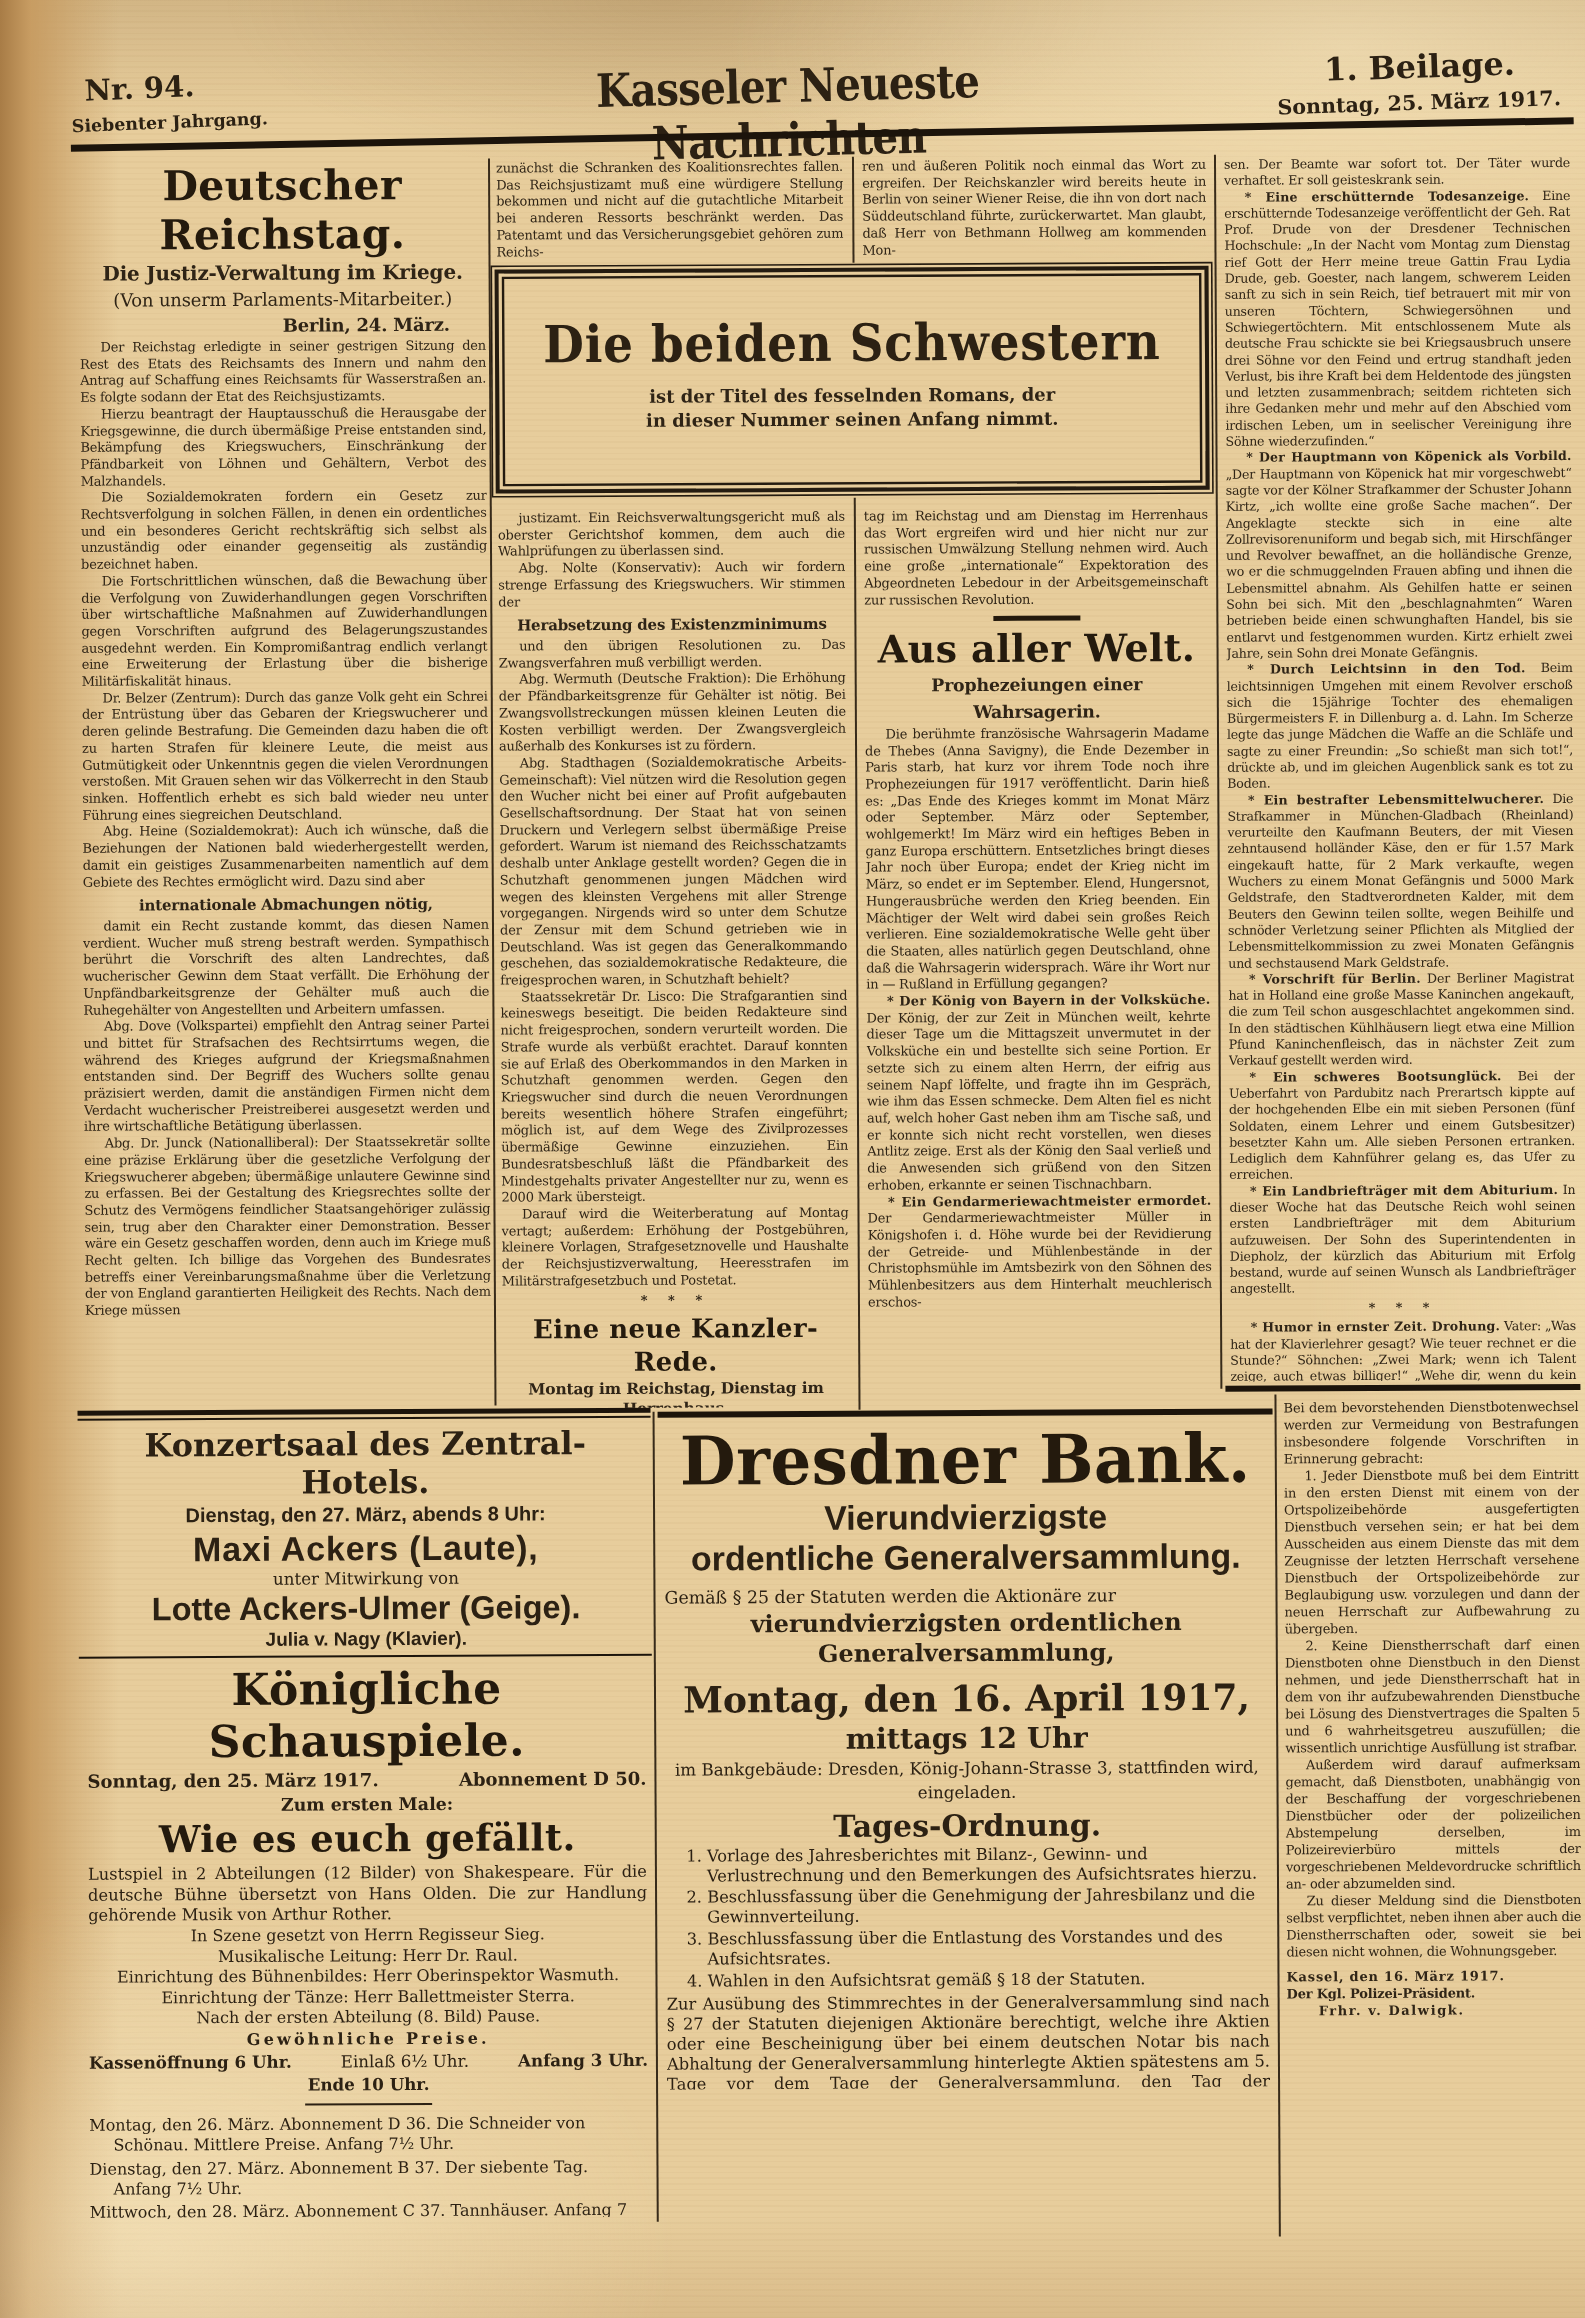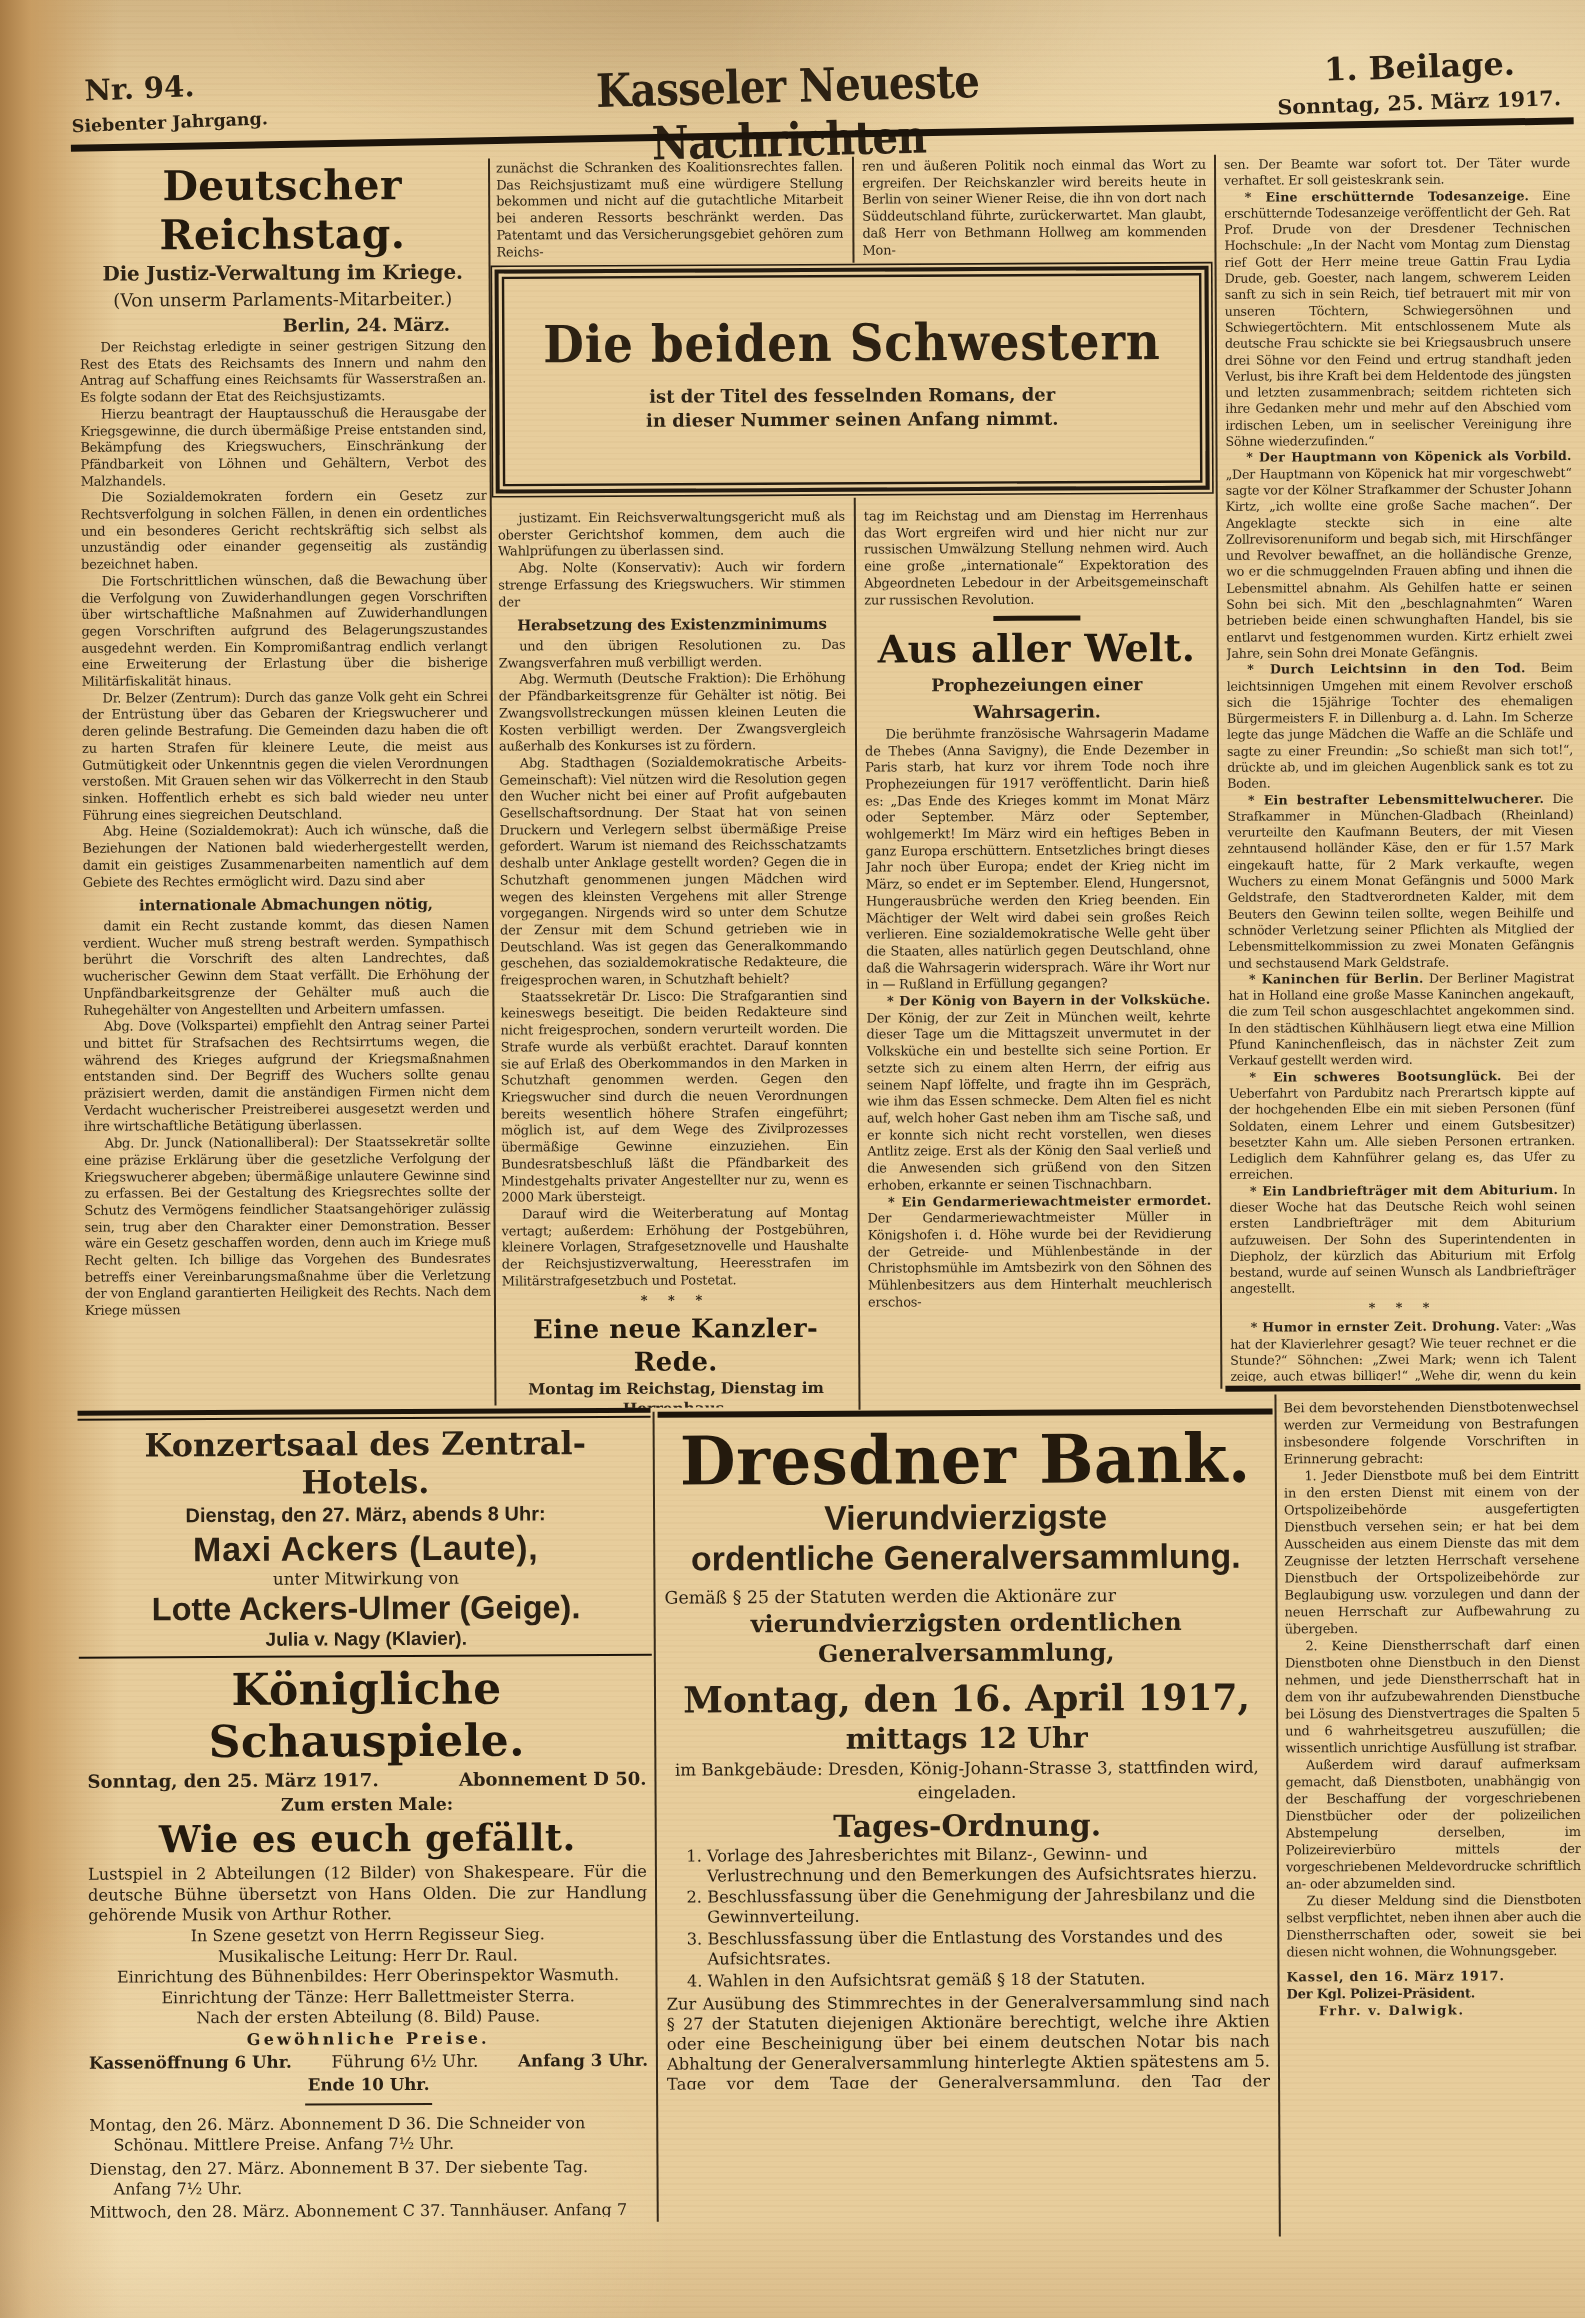--- a/index.html
+++ b/index.html
@@ -130,21 +130,21 @@
   </div>
 
   <div class="abs col just" style="left:1228px;top:159px;width:346px;height:1225px;font-size:12.6px;line-height:16.3px;">
     <p class="noind">sen. Der Beamte war sofort tot. Der Täter wurde verhaftet. Er soll geisteskrank sein.</p>
     <div>
 
     <p class="np-item just"><b>* Eine erschütternde Todesanzeige.</b><span> Eine erschütternde Todesanzeige veröffentlicht der Geh. Rat Prof. Drude von der Dresdener Technischen Hochschule: „In der Nacht vom Montag zum Dienstag rief Gott der Herr meine treue Gattin Frau Lydia Drude, geb. Goester, nach langem, schwerem Leiden sanft zu sich in sein Reich, tief betrauert mit mir von unseren Töchtern, Schwiegersöhnen und Schwiegertöchtern. Mit entschlossenem Mute als deutsche Frau schickte sie bei Kriegsausbruch unsere drei Söhne vor den Feind und ertrug standhaft jeden Verlust, bis ihre Kraft bei dem Heldentode des jüngsten und letzten zusammenbrach; seitdem richteten sich ihre Gedanken mehr und mehr auf den Abschied vom irdischen Leben, um in seelischer Vereinigung ihre Söhne wiederzufinden.“</span></p>
         <p class="np-item just"><b>* Der Hauptmann von Köpenick als Vorbild.</b><span> „Der Hauptmann von Köpenick hat mir vorgeschwebt“ sagte vor der Kölner Strafkammer der Schuster Johann Kirtz, „ich wollte eine große Sache machen“. Der Angeklagte steckte sich in eine alte Zollrevisorenuniform und begab sich, mit Hirschfänger und Revolver bewaffnet, an die holländische Grenze, wo er die schmuggelnden Frauen abfing und ihnen die Lebensmittel abnahm. Als Gehilfen hatte er seinen Sohn bei sich. Mit den „beschlagnahmten“ Waren betrieben beide einen schwunghaften Handel, bis sie entlarvt und festgenommen wurden. Kirtz erhielt zwei Jahre, sein Sohn drei Monate Gefängnis.</span></p>
         <p class="np-item just"><b>* Durch Leichtsinn in den Tod.</b><span> Beim leichtsinnigen Umgehen mit einem Revolver erschoß sich die 15jährige Tochter des ehemaligen Bürgermeisters F. in Dillenburg a. d. Lahn. Im Scherze legte das junge Mädchen die Waffe an die Schläfe und sagte zu einer Freundin: „So schießt man sich tot!“, drückte ab, und im gleichen Augenblick sank es tot zu Boden.</span></p>
         <p class="np-item just"><b>* Ein bestrafter Lebensmittelwucherer.</b><span> Die Strafkammer in München-Gladbach (Rheinland) verurteilte den Kaufmann Beuters, der mit Viesen zehntausend holländer Käse, den er für 1.57 Mark eingekauft hatte, für 2 Mark verkaufte, wegen Wuchers zu einem Monat Gefängnis und 5000 Mark Geldstrafe, den Stadtverordneten Kalder, mit dem Beuters den Gewinn teilen sollte, wegen Beihilfe und schnöder Verletzung seiner Pflichten als Mitglied der Lebensmittelkommission zu zwei Monaten Gefängnis und sechstausend Mark Geldstrafe.</span></p>
-        <p class="np-item just"><b>* Kaninchen für Berlin.</b><span> Der Berliner Magistrat hat in Holland eine große Masse Kaninchen angekauft, die zum Teil schon ausgeschlachtet angekommen sind. In den städtischen Kühlhäusern liegt etwa eine Million Pfund Kaninchenfleisch, das in nächster Zeit zum Verkauf gestellt werden wird.</span></p>
+        <p class="np-item just"><b>* Vorschrift für Berlin.</b><span> Der Berliner Magistrat hat in Holland eine große Masse Kaninchen angekauft, die zum Teil schon ausgeschlachtet angekommen sind. In den städtischen Kühlhäusern liegt etwa eine Million Pfund Kaninchenfleisch, das in nächster Zeit zum Verkauf gestellt werden wird.</span></p>
         <p class="np-item just"><b>* Ein schweres Bootsunglück.</b><span> Bei der Ueberfahrt von Pardubitz nach Prerartsch kippte auf der hochgehenden Elbe ein mit sieben Personen (fünf Soldaten, einem Lehrer und einem Gutsbesitzer) besetzter Kahn um. Alle sieben Personen ertranken. Lediglich dem Kahnführer gelang es, das Ufer zu erreichen.</span></p>
         <p class="np-item just"><b>* Ein Landbriefträger mit dem Abiturium.</b><span> In dieser Woche hat das Deutsche Reich wohl seinen ersten Landbriefträger mit dem Abiturium aufzuweisen. Der Sohn des Superintendenten in Diepholz, der kürzlich das Abiturium mit Erfolg bestand, wurde auf seinen Wunsch als Landbriefträger angestellt.</span></p>
       </div>
     <p class="stars">*  *  *</p>
     <div>
 
     <p class="np-item just"><b>* Humor in ernster Zeit. Drohung.</b><span> Vater: „Was hat der Klavierlehrer gesagt? Wie teuer rechnet er die Stunde?“ Söhnchen: „Zwei Mark; wenn ich Talent zeige, auch etwas billiger!“ „Wehe dir, wenn du kein Talent zeigst!“</span></p>
       </div>
   </div>
 
@@ -180,21 +180,21 @@
 
     <div class="ctr" style="font-size:16px;line-height:20.6px;">In Szene gesetzt von Herrn Regisseur Sieg.</div>
         <div class="ctr" style="font-size:16px;line-height:20.6px;">Musikalische Leitung: Herr Dr. Raul.</div>
         <div class="ctr" style="font-size:16px;line-height:20.6px;">Einrichtung des Bühnenbildes: Herr Oberinspektor Wasmuth.</div>
         <div class="ctr" style="font-size:16px;line-height:20.6px;">Einrichtung der Tänze: Herr Ballettmeister Sterra.</div>
         <div class="ctr" style="font-size:16px;line-height:20.6px;">Nach der ersten Abteilung (8. Bild) Pause.</div>
       </div>
     <div class="ctr b" style="font-size:16px;line-height:21.4px;letter-spacing:3.2px;">Gewöhnliche Preise.</div>
     <div style="display:flex;justify-content:space-between;font-size:16.7px;line-height:24px;">
       <span class="b">Kassenöffnung 6 Uhr.</span>
-      <span>Führung 6½ Uhr.</span>
+      <span>Einlaß 6½ Uhr.</span>
       <span class="b">Anfang 3 Uhr.</span>
     </div>
     <div class="ctr b" style="font-size:16.7px;line-height:22px;">Ende 10 Uhr.</div>
     <div style="width:127px;height:1.6px;background:#2c2113;margin:8px auto 9.5px auto;"></div>
     <div class="schurow">
 
     <p>Montag, den 26. März. Abonnement D 36. Die Schneider von Schönau. Mittlere Preise. Anfang 7½ Uhr.</p>
         <p>Dienstag, den 27. März. Abonnement B 37. Der siebente Tag. Anfang 7½ Uhr.</p>
         <p>Mittwoch, den 28. März. Abonnement C 37. Tannhäuser. Anfang 7 Uhr.</p>
       </div>

